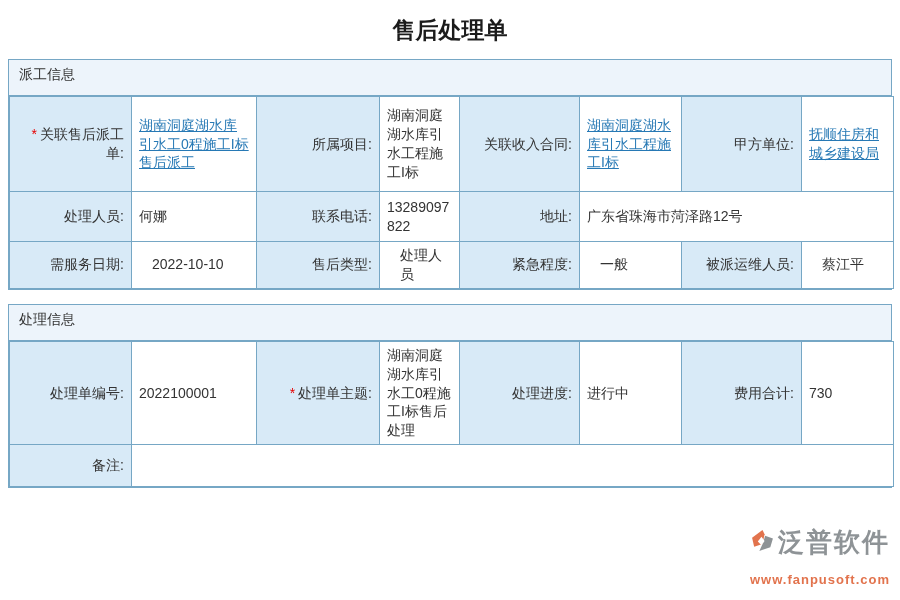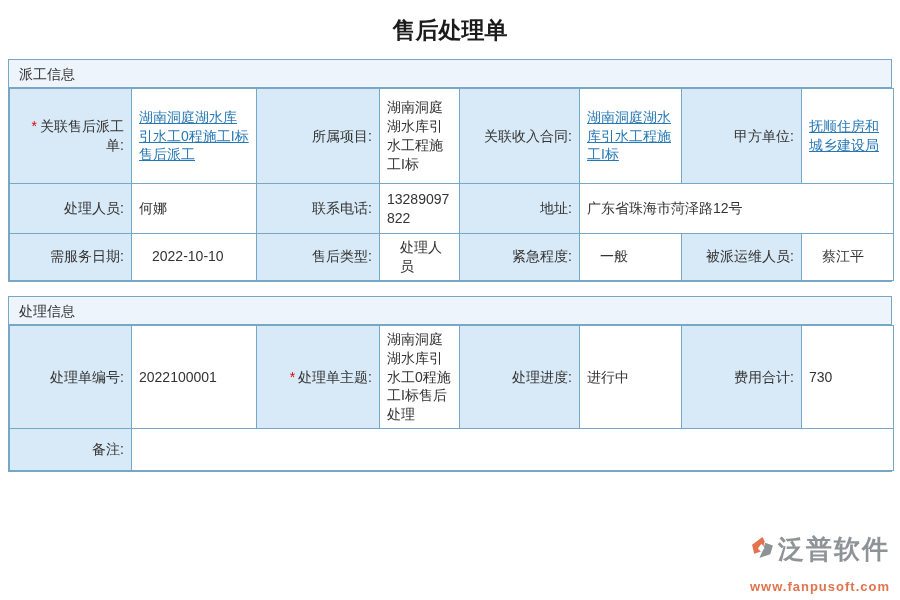--- a/index.html
+++ b/index.html
@@ -22,21 +22,21 @@
   .panel {
     margin: 0 8px 14px 8px;
     border: 1px solid #76a7c5;
   }
   .sec-hdr {
     background: #edf4fb;
     border-bottom: 1px solid #76a7c5;
     padding: 6px 10px;
     font-size: 14px;
     color: #333333;
-    height: 28px;
+    height: 36px;
   }
   table.form {
     border-collapse: collapse;
     width: 100%;
     table-layout: fixed;
   }
   table.form td {
     border: 1px solid #76a7c5;
     font-size: 14px;
     line-height: 1.35;
@@ -57,21 +57,21 @@
   .req { color: #e60000; margin-right: 3px; font-size: 14px; }
   a.link { color: #2779b5; text-decoration: underline; cursor: pointer; }
   tr.r-tall td { height: 95px; }
   tr.r-mid  td { height: 50px; }
   tr.r-s    td { height: 40px; padding-left: 20px; }
   tr.r-mid2 td { height: 55px; }
   tr.r-det  td { height: 36px; }
   tr.r-rem  td { height: 42px; }
   .watermark {
     position: absolute;
-    right: 10px; bottom: 6px;
+    right: 10px; bottom: 13px;
     text-align: right;
     background: transparent;
   }
   .wm-brand {
     display: flex; align-items: center; justify-content: flex-end; gap: 3px;
   }
   .wm-text {
     font-size: 26px; font-weight: bold;
     color: #8e9396; letter-spacing: 2px;
     line-height: 1;

